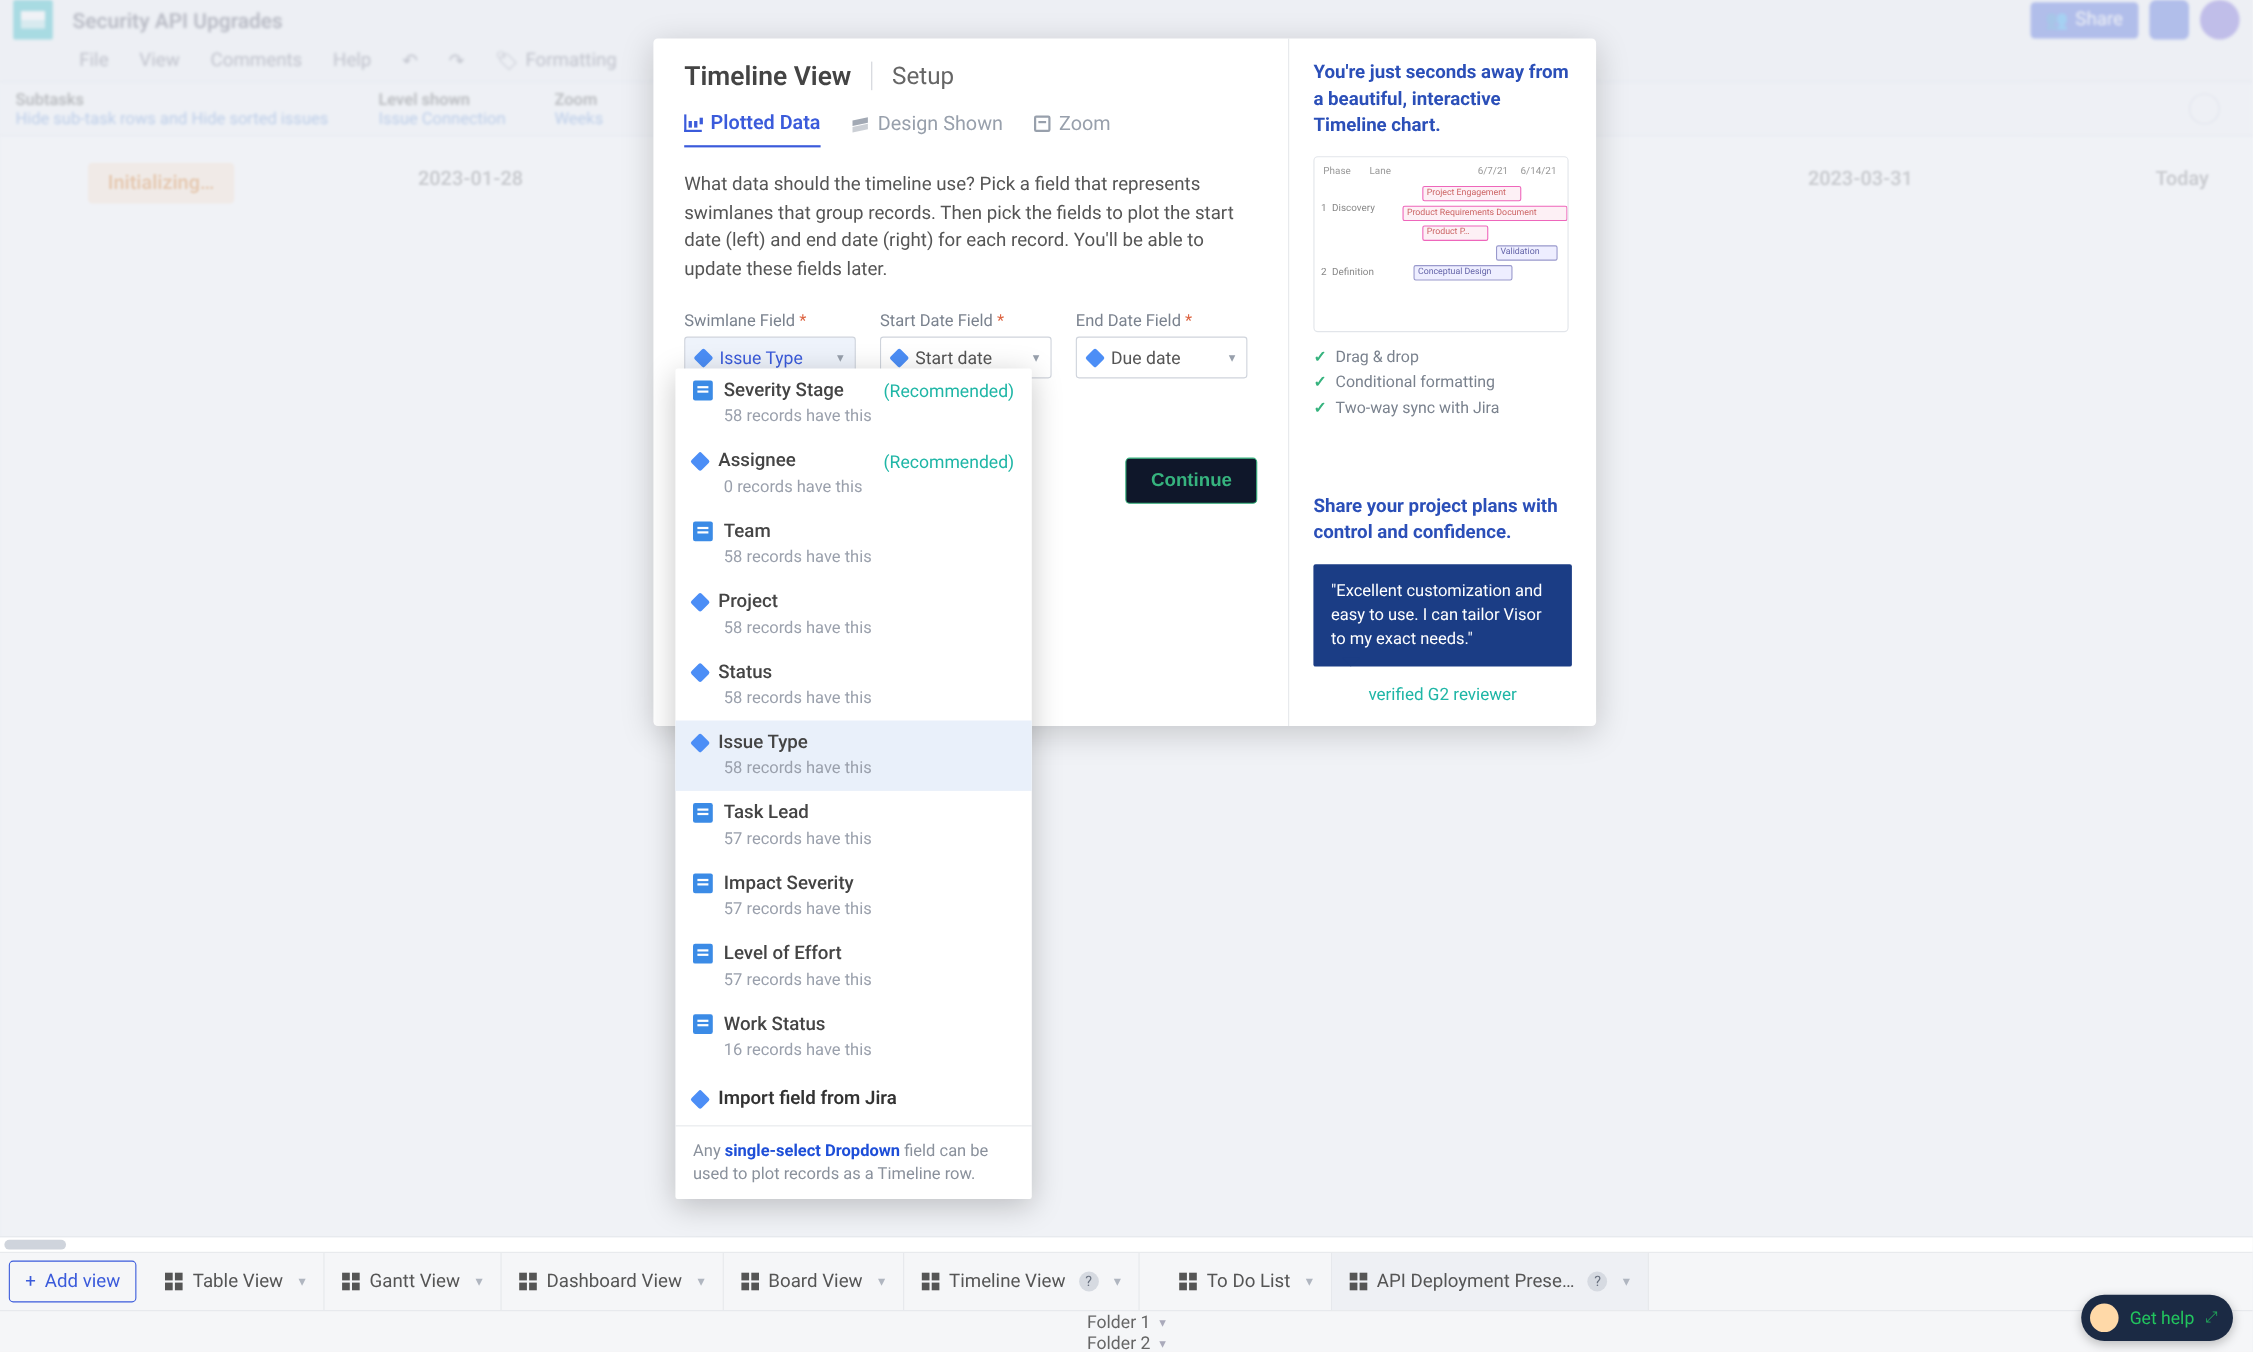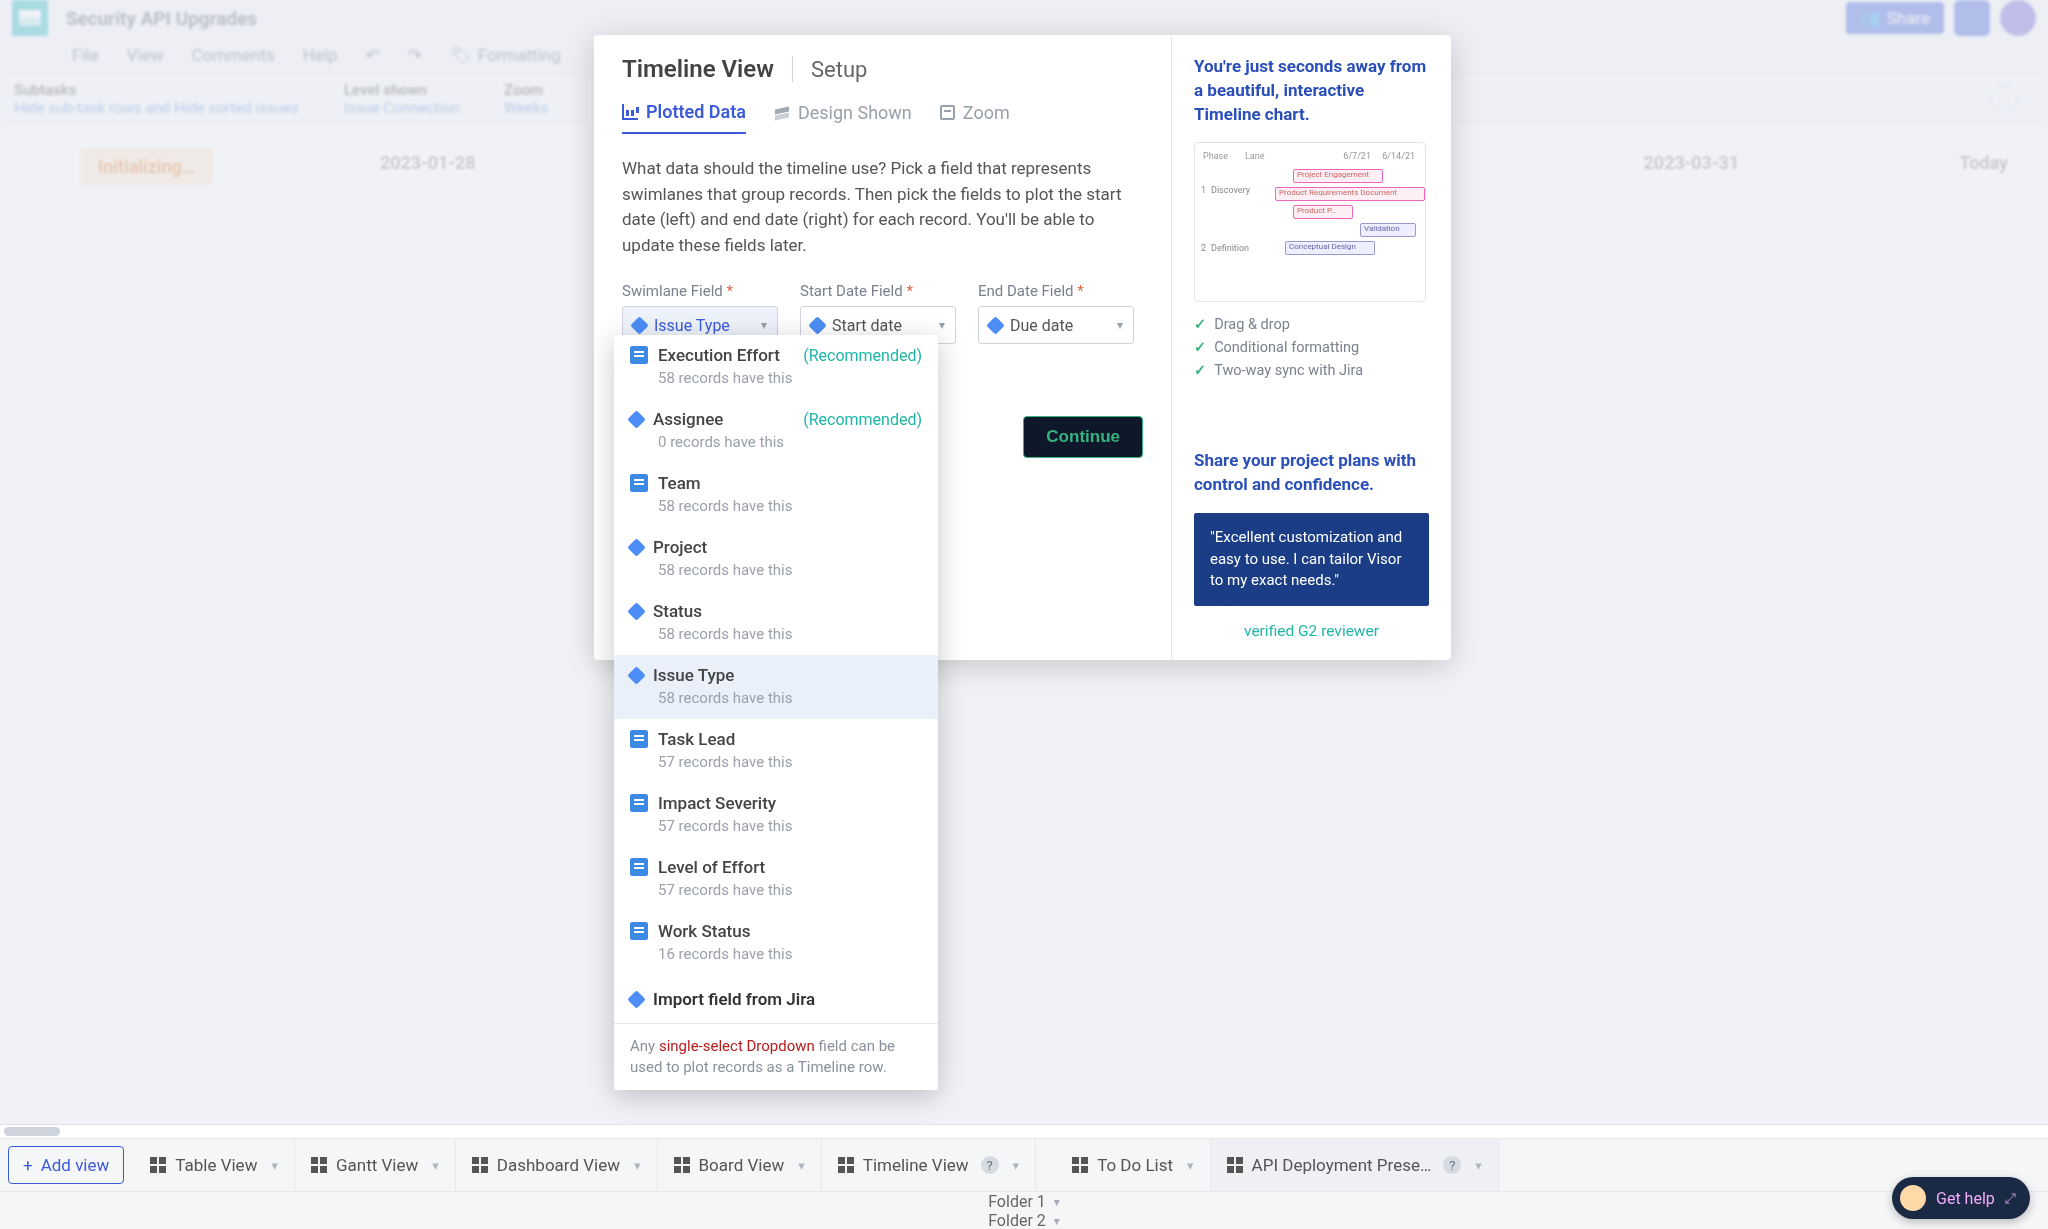--- a/index.html
+++ b/index.html
@@ -69,21 +69,21 @@
 .dd-item.selected { background:#e9f0fa; }
 .dd-item-row { display:flex; align-items:center; gap:10px; }
 .dd-name { font-size:17px; color:#444; font-weight:500; }
 .dd-rec { color:#1fb6a6; font-size:16px; margin-left:auto; }
 .dd-sub { font-size:15px; color:#9aa0ac; margin-top:4px; padding-left:28px; padding-bottom:8px; }
 .field-icon { width:18px; height:18px; background:#3b8be6; border-radius:2px; flex-shrink:0; position:relative; }
 .field-icon.list::after { content:""; position:absolute; left:4px; right:4px; top:5px; height:2px; background:#fff; box-shadow:0 4px 0 #fff; }
 .import-row { padding:14px 16px; display:flex; gap:10px; align-items:center; cursor:pointer; }
 .import-row .dd-name { color:#333; font-weight:600; }
 .dd-footer { border-top:1px solid #e6e8ec; padding:12px 16px; font-size:15px; color:#8a919c; line-height:1.4; }
-.dd-footer b { color:#b91c1c; font-weight:400; }
+.dd-footer b { color:#1d4ed8; font-weight:700; }
 
 
 .right-headline { font-size:17px; font-weight:700; color:#2b4fb8; line-height:1.4; }
 .right-img { margin-top:16px; width:232px; height:160px; border:1px solid #e2e5ea; border-radius:4px; background:#fff; position:relative; overflow:hidden; }
 .right-img .ph-row { position:absolute; height:14px; border:1px solid #e6b; border-radius:2px; background:#fdf0f5; }
 .right-checks { margin-top:14px; display:flex; flex-direction:column; gap:6px; font-size:14.5px; color:#7a828e; }
 .right-checks .ck { display:flex; gap:8px; align-items:center; }
 .ck-icon { color:#36b37e; font-weight:700; }
 .right-sub { margin-top:70px; font-weight:700; color:#2b4fb8; font-size:17px; line-height:1.4; }
 .quote-box { margin-top:16px; background:#1b3d85; color:#fff; padding:14px 16px; border-radius:2px; font-size:15px; line-height:1.45; position:relative; }
@@ -102,21 +102,21 @@
 .vtab .qmark { width:18px; height:18px; border-radius:50%; background:#d6dae1; color:#6a7280; font-size:13px; display:inline-flex; align-items:center; justify-content:center; margin-left:4px;}
 .vtab.active { background:#eef0f4; }
 .gap { width:20px; }
 .folder-row { display:flex; height:38px; align-items:center; justify-content:flex-start; gap:0; border-top:1px solid #e6e8ec;flex-direction:column;}
 .folder { flex:1; text-align:center; font-size:16px; color:#666; display:flex; align-items:center; justify-content:center; gap:8px;}
 .folder .chev { font-size:12px; color:#aab;}
 .folder-sep { width:1px; height:26px; background:#dfe2e8;}
 .first-spacer { width:130px; }
 
 
-.get-help { position:absolute; right:18px; bottom:10px; background:#1b2a44; color:#f0abfc; border-radius:22px; padding:8px 14px 8px 8px; display:flex; align-items:center; gap:10px; font-size:16px; cursor:pointer; box-shadow:0 3px 10px rgba(0,0,0,0.25);}
+.get-help { position:absolute; right:18px; bottom:10px; background:#1b2a44; color:#22c55e; border-radius:22px; padding:8px 14px 8px 8px; display:flex; align-items:center; gap:10px; font-size:16px; cursor:pointer; box-shadow:0 3px 10px rgba(0,0,0,0.25);}
 .get-help .face { width:26px; height:26px; background:#ffd9a8; border-radius:50%; }
 .get-help .expand { font-size:14px; opacity:0.8; }
 
 
 .icon-plotted { width:16px;height:16px;border-left:2px solid currentColor;border-bottom:2px solid currentColor; position:relative;}
 .icon-plotted::after{content:"";position:absolute;left:2px;bottom:2px;width:3px;height:6px;background:currentColor;box-shadow:5px 0 0 currentColor,10px -3px 0 currentColor;}
 .icon-layers { width:16px;height:16px;position:relative;}
 .icon-layers::before{content:"";position:absolute;left:1px;top:3px;width:14px;height:5px;background:currentColor;transform:skewY(-12deg);opacity:.9;}
 .icon-layers::after{content:"";position:absolute;left:1px;top:9px;width:14px;height:5px;background:currentColor;transform:skewY(-12deg);opacity:.5;}
 .icon-cal { width:15px;height:15px;border:2px solid currentColor;border-radius:2px;position:relative;}
@@ -275,21 +275,21 @@
     <div class="right-sub">Share your project plans with control and confidence.</div>
     <div class="quote-box">"Excellent customization and easy to use. I can tailor Visor to my exact needs."</div>
     <div class="reviewer">verified G2 reviewer</div>
   </div>
 </div>
 
 <div class="dropdown" id="dd">
     <div class="dd-item">
       <div class="dd-item-row">
         <span class="field-icon list"></span>
-        <span class="dd-name">Execution Effort</span>
+        <span class="dd-name">Severity Stage</span>
         <span class="dd-rec">(Recommended)</span>
       </div>
       <div class="dd-sub">58 records have this</div>
     </div>
     <div class="dd-item">
       <div class="dd-item-row">
         <span class="jira-diamond sm"></span>
         <span class="dd-name">Assignee</span>
         <span class="dd-rec">(Recommended)</span>
       </div>

